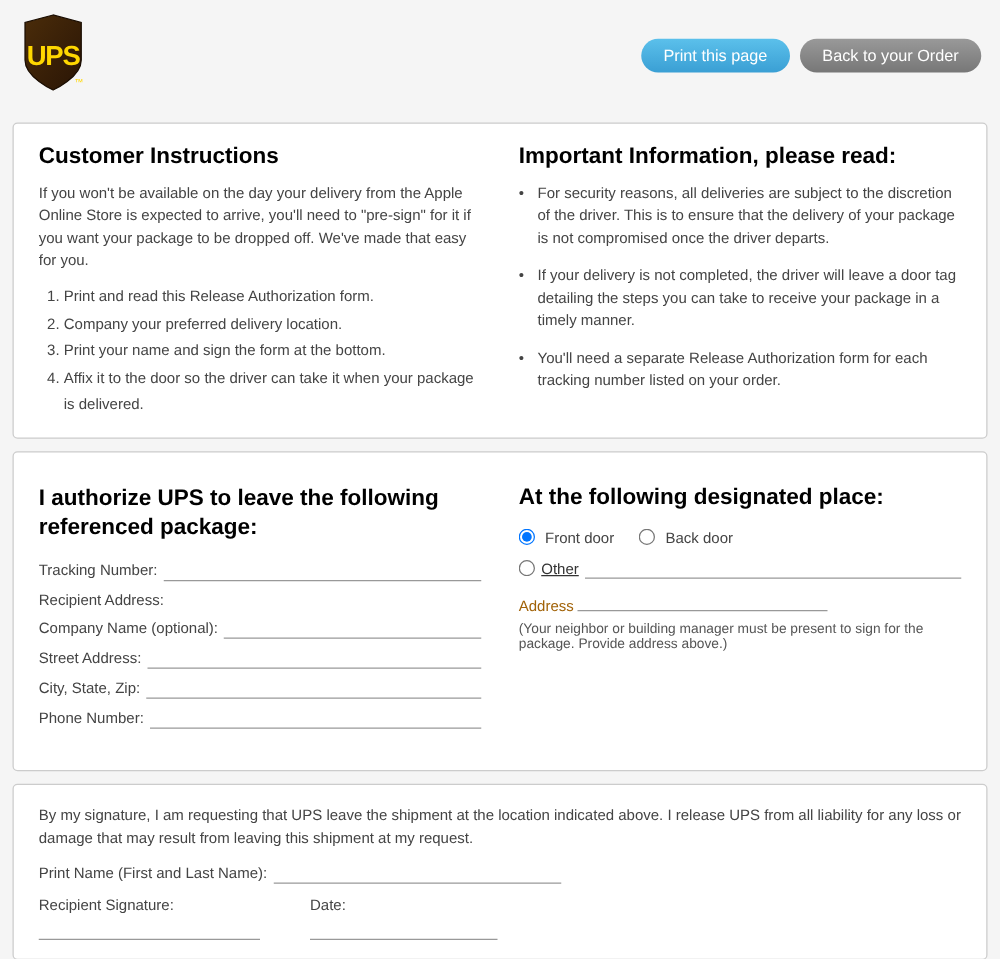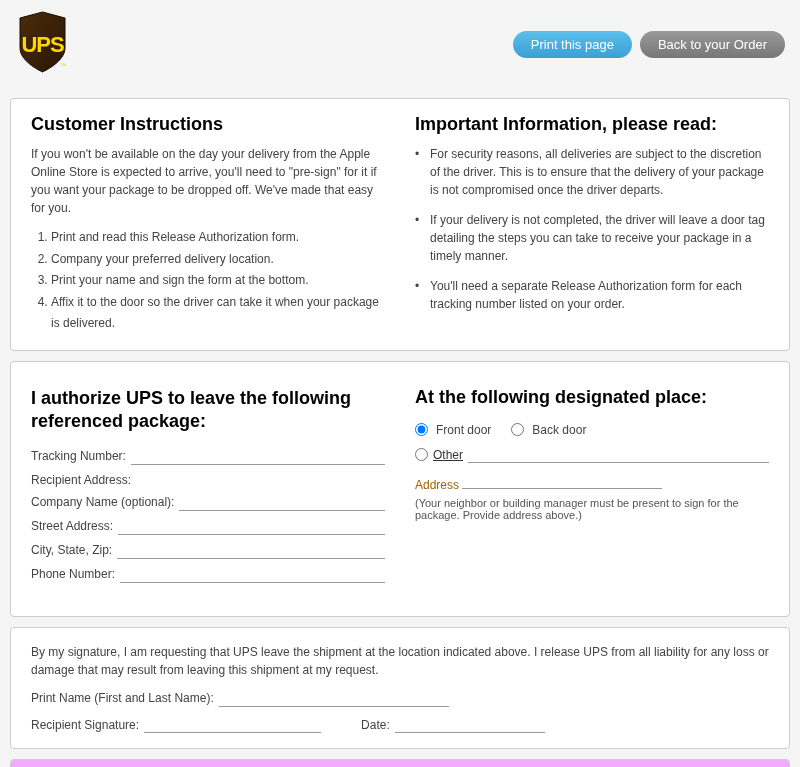--- a/index.html
+++ b/index.html
@@ -52,21 +52,21 @@
     .address-underline { border: none; border-bottom: 1px solid #999; width: 200px; height: 16px; display: inline-block; }
     .neighbor-note { font-size: 11px; color: #555; margin-top: 3px; }
     
     
     .sig-section { background: white; border: 1px solid #ccc; border-radius: 4px; padding: 15px 20px; margin-bottom: 10px; }
     .sig-section p { font-size: 12px; color: #444; line-height: 1.5; margin-bottom: 12px; }
     .sig-row { display: flex; align-items: baseline; gap: 5px; margin-bottom: 10px; font-size: 12px; color: #444; }
     .sig-underline { border: none; border-bottom: 1px solid #999; flex: 1; max-width: 230px; height: 16px; }
     .date-underline { border: none; border-bottom: 1px solid #999; width: 150px; height: 16px; }
     .sig-date-row { display: flex; align-items: baseline; gap: 40px; font-size: 12px; color: #444; }
-    .sig-date-row .sig-part { display: flex; align-items: center; gap: 5px; }
+    .sig-date-row .sig-part { display: flex; align-items: flex-start; gap: 5px; flex-direction: column; }
     
     
     .ups-only { background: white; border: 1px solid #ccc; border-radius: 4px; margin-bottom: 10px; overflow: hidden; }
     .ups-only-header { background: #f0abfc; color: #333; padding: 6px 15px; font-size: 13px; font-weight: bold; }
     .ups-only-body { padding: 10px 15px; display: flex; gap: 40px; }
 
     
     .ups-shield { width: 55px; height: 65px; }
   </style>
 </head>

